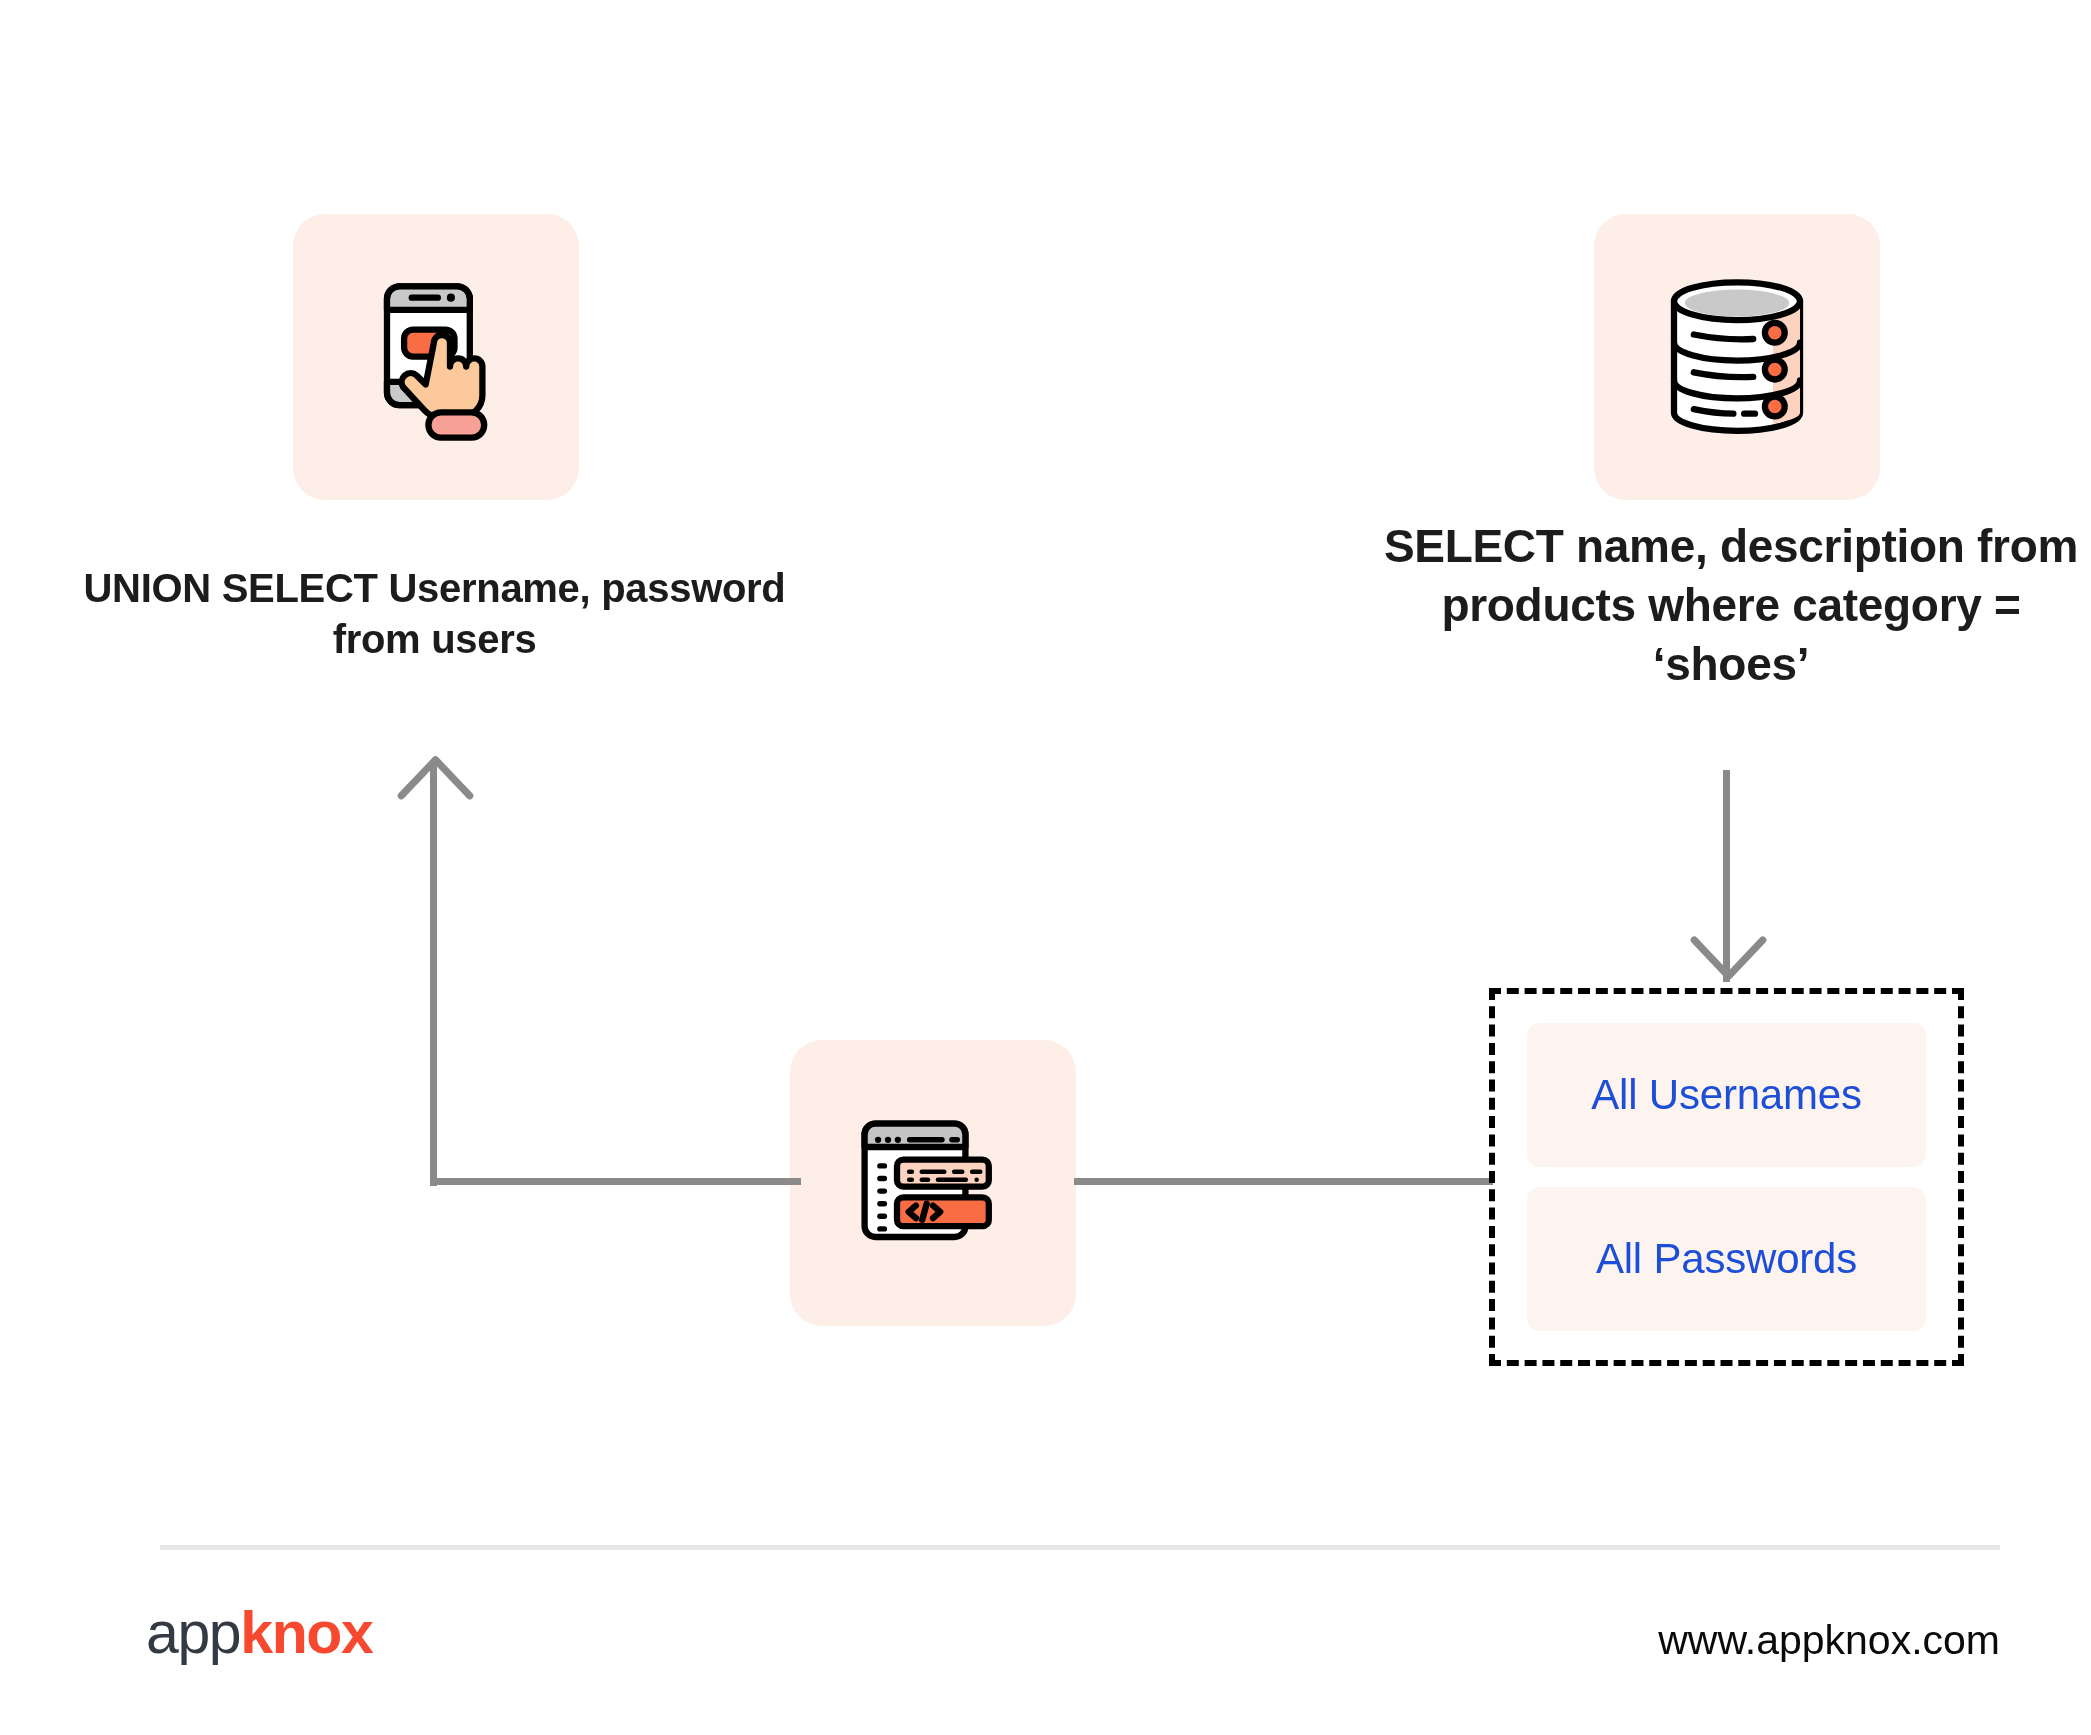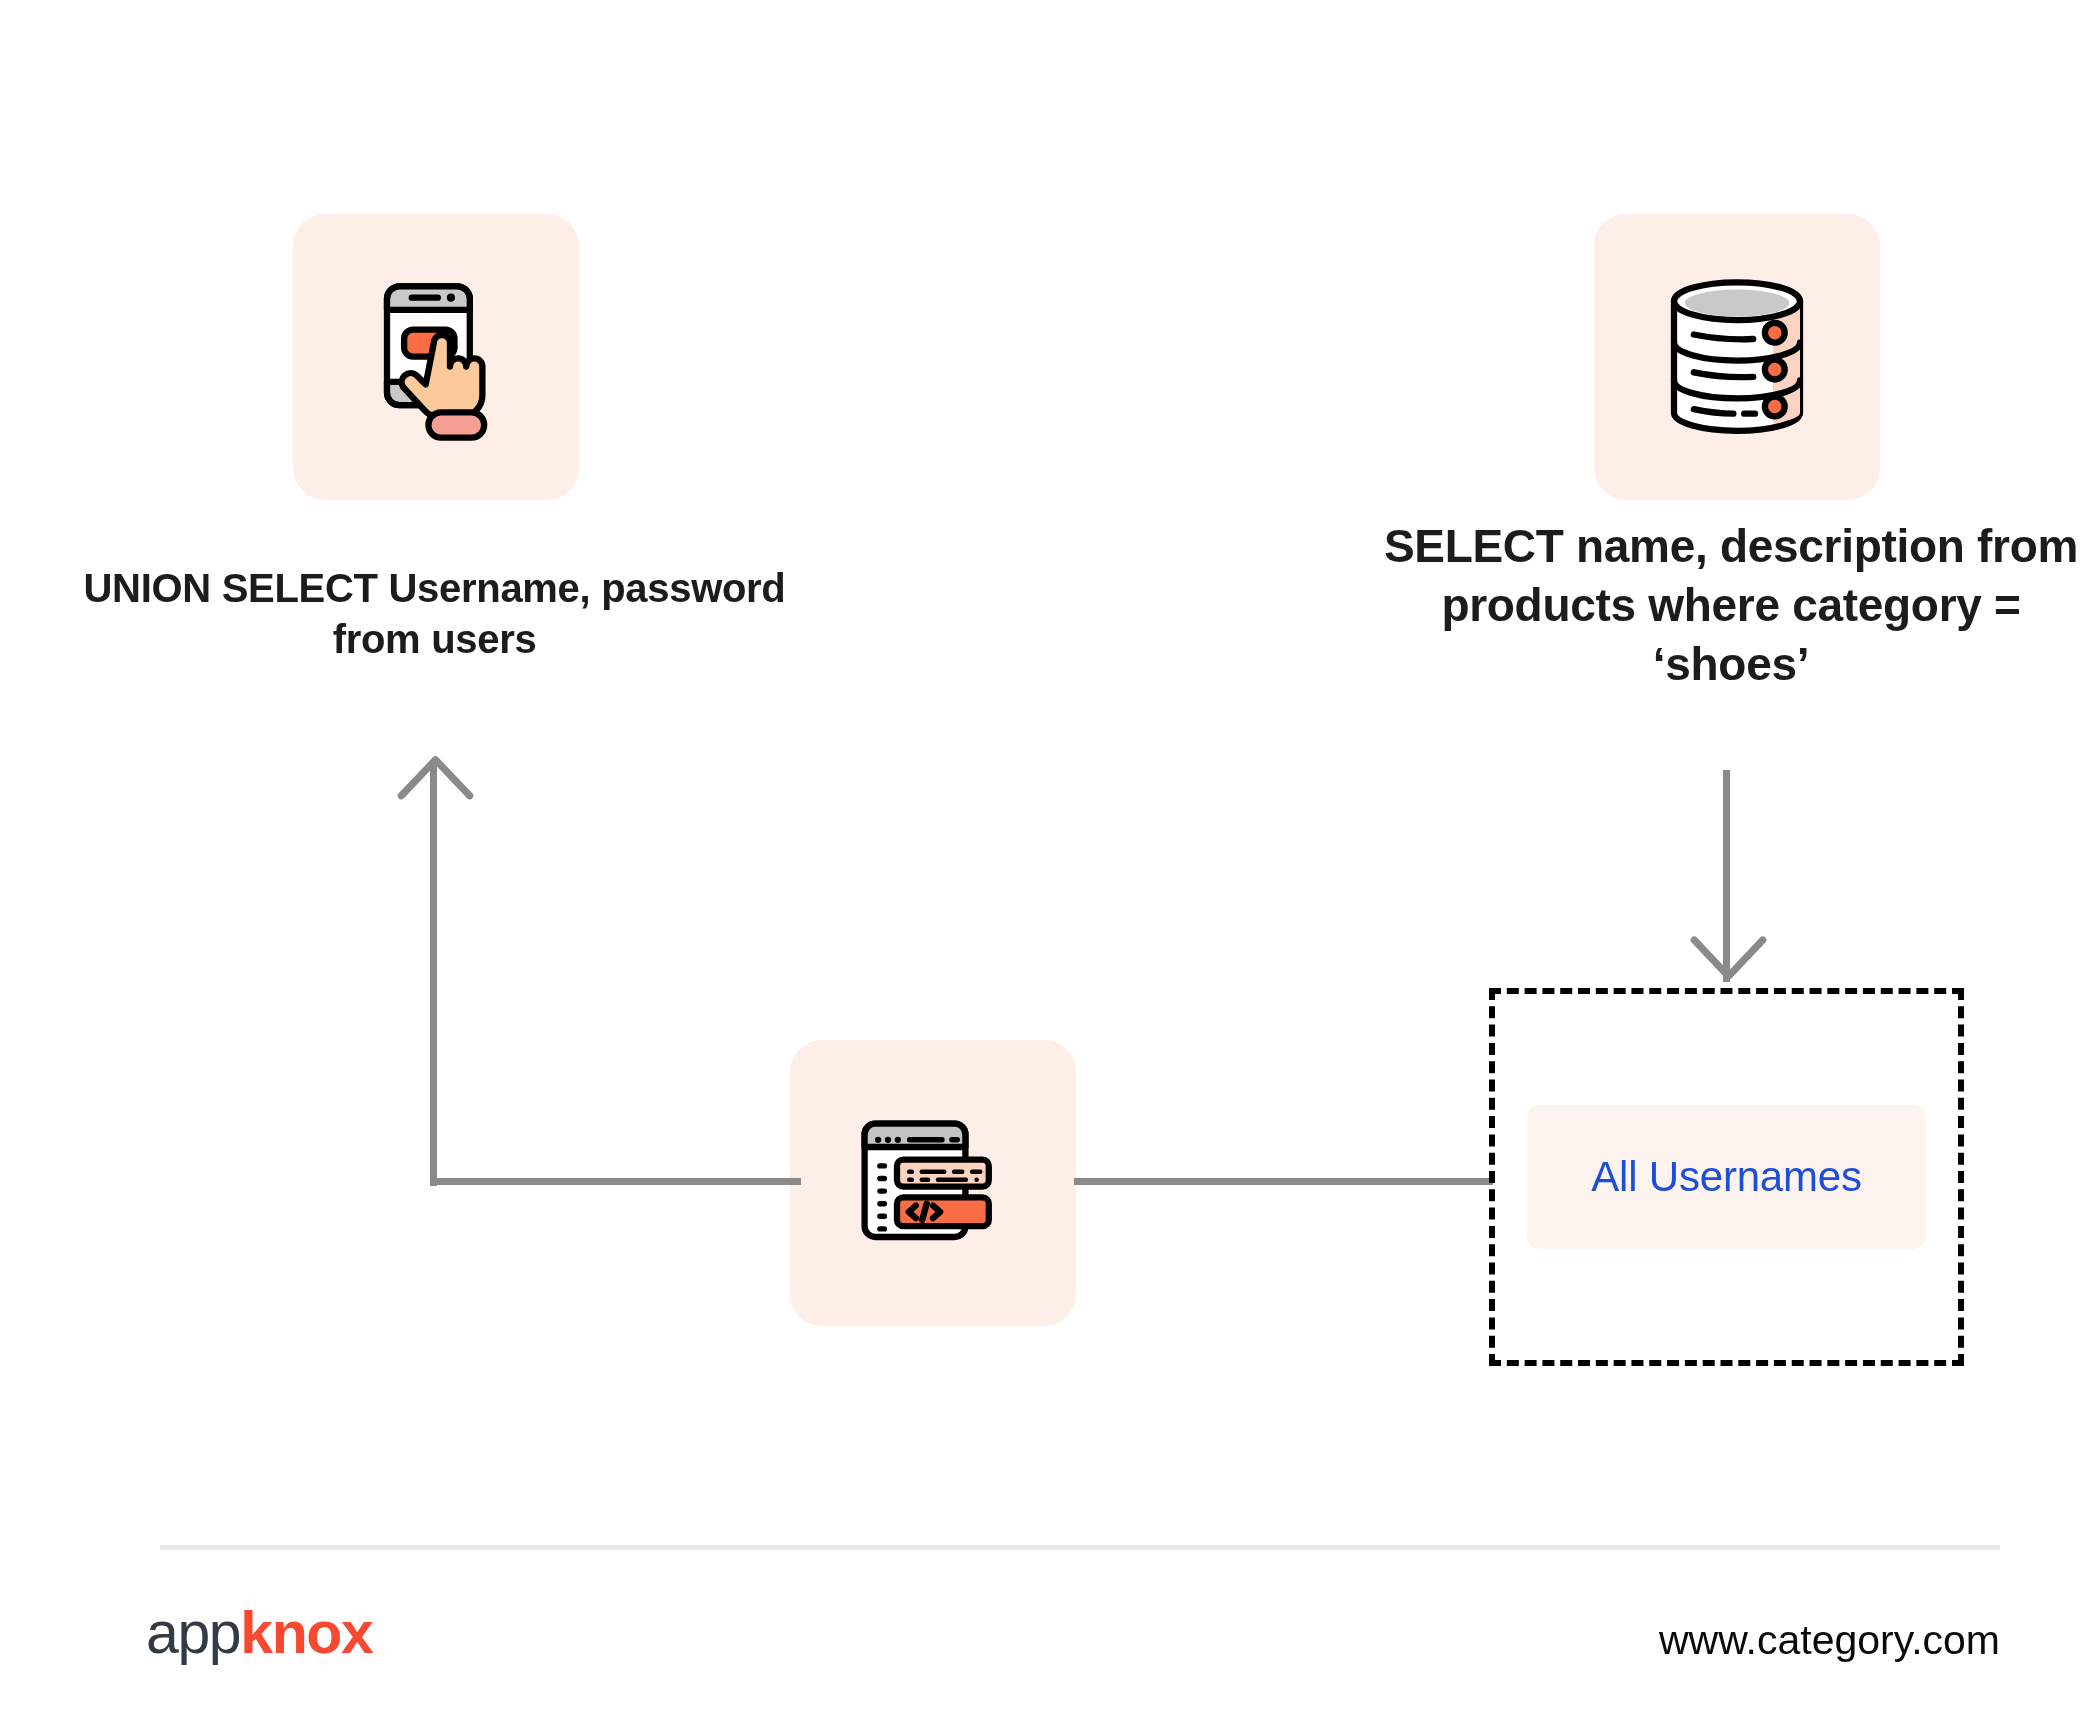--- a/index.html
+++ b/index.html
@@ -209,24 +209,25 @@
   </div>
 
   <div class="arrowhead" style="left:1653px; top:931px;">
     <svg width="83" height="56" viewBox="0 0 92 62">
       <path d="M8 10 L46 50 L84 10" fill="none" stroke="#8a8a8a" stroke-width="8" stroke-linecap="round" stroke-linejoin="round"></path>
     </svg>
   </div>
 
   <div id="results-box">
     <div class="result-card">All Usernames</div>
+    <div class="result-card">All Passwords</div>
   </div>
 
   <div id="footer-divider"></div>
 
   <div id="logo">
     <span class="logo-app">app</span><span class="logo-knox">knox</span>
   </div>
 
-  <div id="site-url">www.category.com</div>
+  <div id="site-url">www.appknox.com</div>
 
 </div>
 
 
 </body></html>

